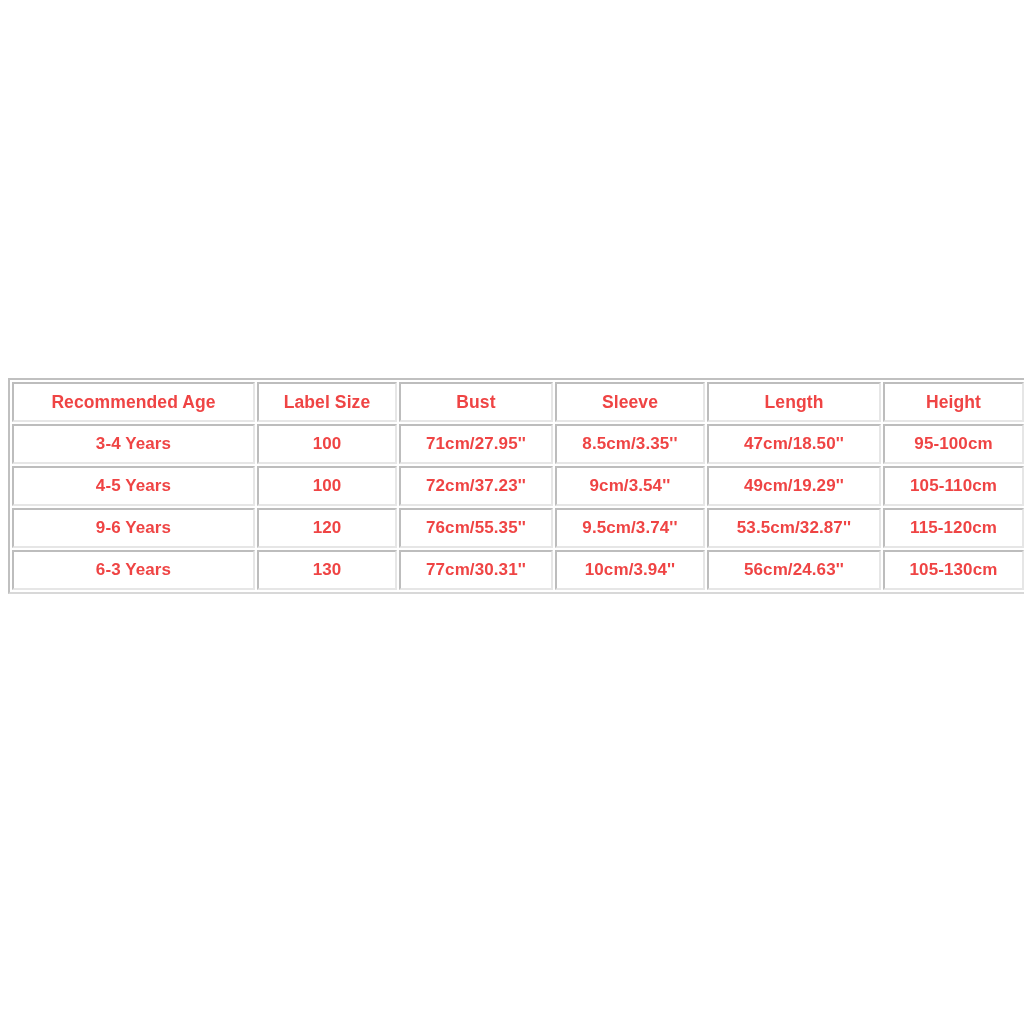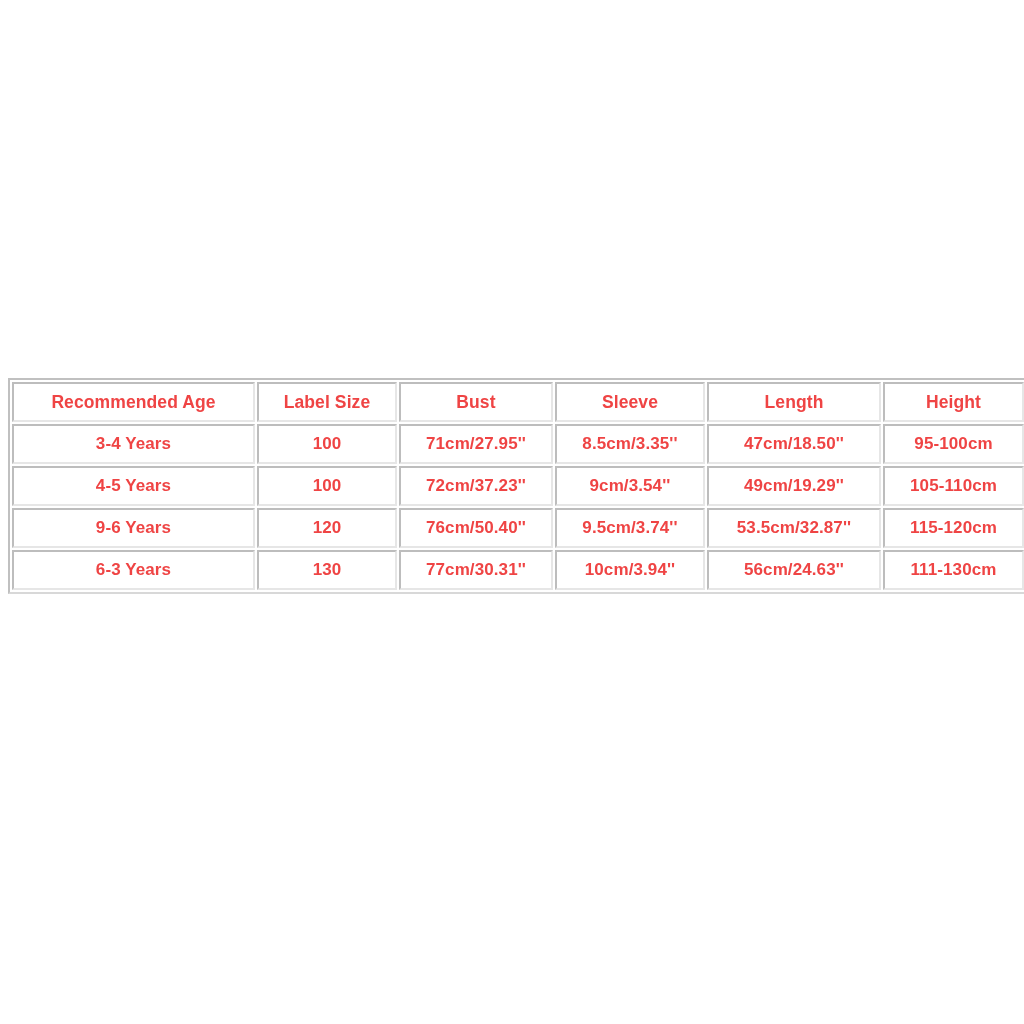--- a/index.html
+++ b/index.html
@@ -105,28 +105,28 @@
         <td>4-5 Years</td>
         <td>100</td>
         <td>72cm/37.23''</td>
         <td>9cm/3.54''</td>
         <td>49cm/19.29''</td>
         <td>105-110cm</td>
       </tr>
       <tr>
         <td>9-6 Years</td>
         <td>120</td>
-        <td>76cm/50.40''</td>
+        <td>76cm/55.35''</td>
         <td>9.5cm/3.74''</td>
         <td>53.5cm/32.87''</td>
         <td>115-120cm</td>
       </tr>
       <tr>
         <td>6-3 Years</td>
         <td>130</td>
         <td>77cm/30.31''</td>
         <td>10cm/3.94''</td>
         <td>56cm/24.63''</td>
-        <td>111-130cm</td>
+        <td>105-130cm</td>
       </tr>
     </tbody>
   </table>
 </div>
 
 </body></html>

